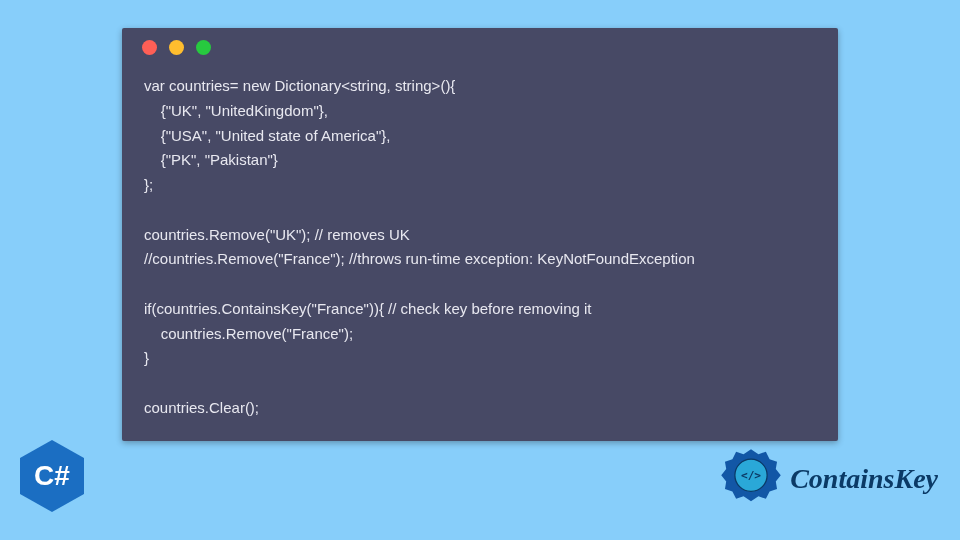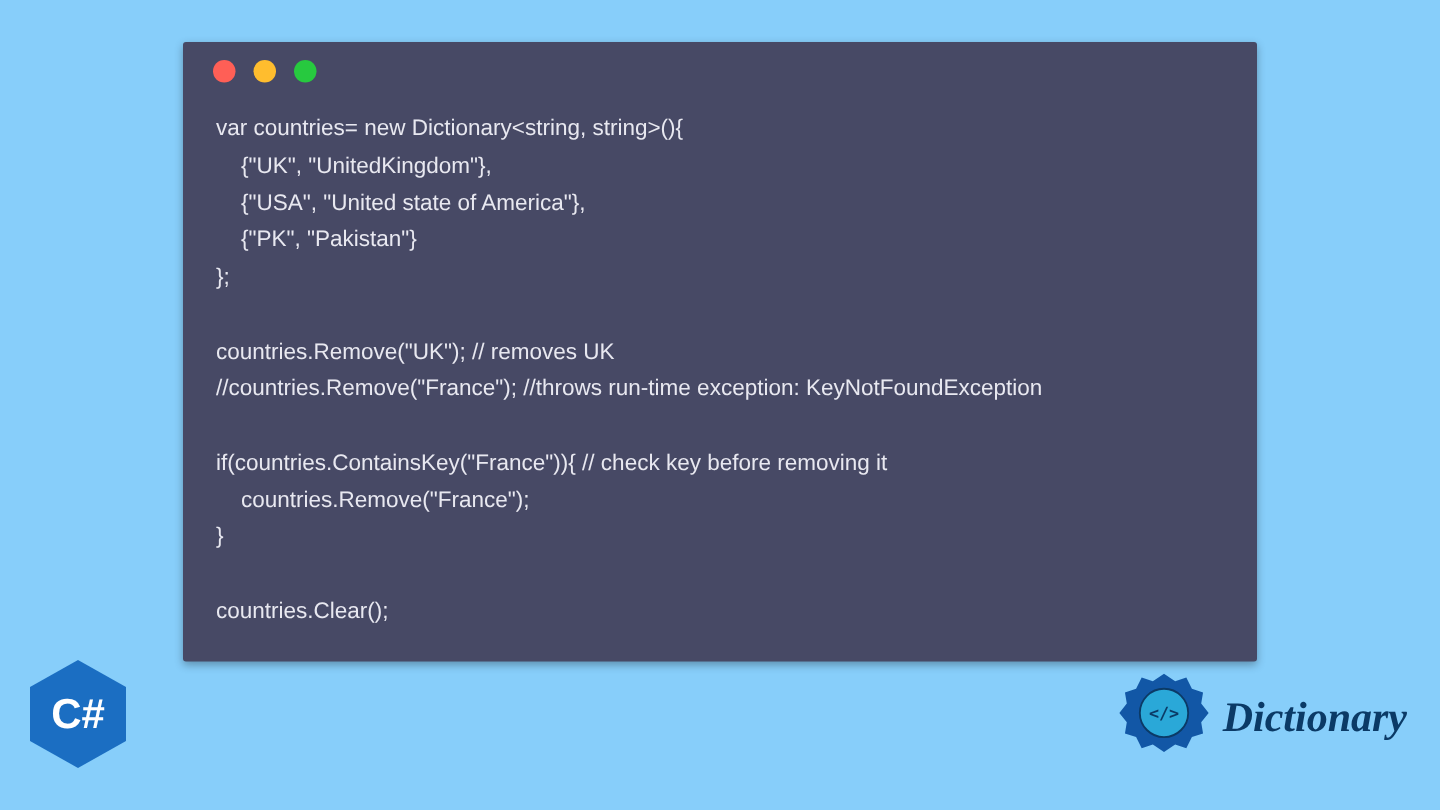--- a/index.html
+++ b/index.html
@@ -118,14 +118,14 @@
 
 <div class="brand">
   <svg class="brand-mark" viewBox="0 0 100 100">
     <g fill="#1257a6">
       <polygon points="50,2 62,10 74,6 80,18 92,22 90,34 98,44 90,54 92,66 80,70 74,82 62,78 50,86 38,78 26,82 20,70 8,66 10,54 2,44 10,34 8,22 20,18 26,6 38,10"></polygon>
     </g>
     <circle cx="50" cy="44" r="26" fill="#2aa8d8"></circle>
     <circle cx="50" cy="44" r="26" fill="none" stroke="#0b3a66" stroke-width="2"></circle>
     <text x="50" y="50" text-anchor="middle" font-size="18" font-family="monospace" fill="#0b3a66" font-weight="bold">&lt;/&gt;</text>
   </svg>
-  <span class="brand-text">Dictionary</span>
+  <span class="brand-text">ContainsKey</span>
 </div>
 
 </body></html>

